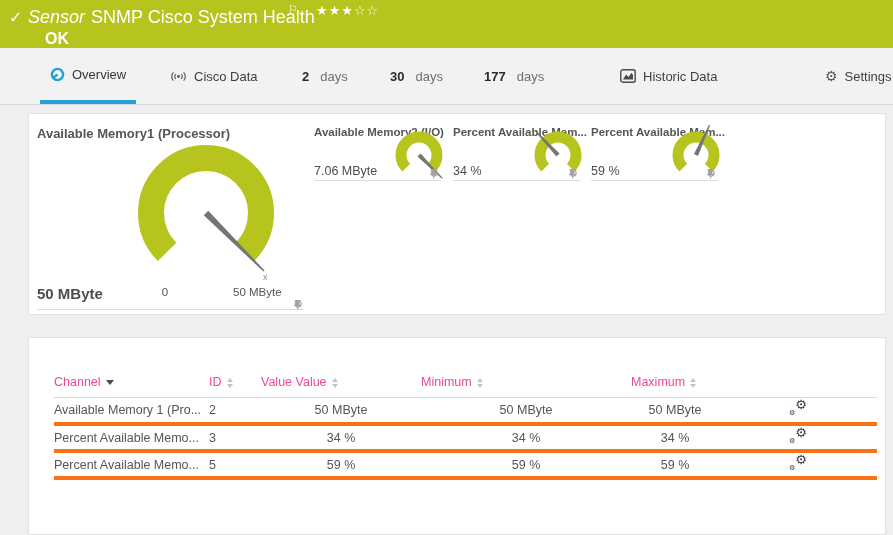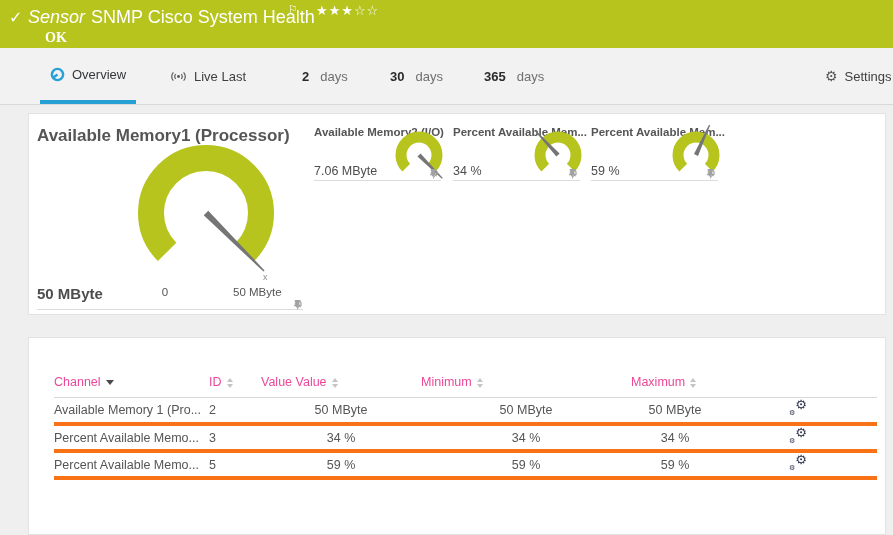--- a/index.html
+++ b/index.html
@@ -11,40 +11,40 @@
   }
   .uicon { font-family:"DejaVu Sans",sans-serif; }
 
   
   .topbar { position:absolute; left:0; top:0; width:893px; height:48px; background:var(--lime); color:#fff; }
   .topbar .check { position:absolute; left:9px; top:8px; font-size:16px; font-weight:bold; }
   .topbar .titleline { position:absolute; left:28px; top:7px; font-size:18px; white-space:nowrap; }
   .topbar .kind { font-style:italic; margin-right:6px; }
   .topbar .flag { position:absolute; left:288px; top:3px; font-size:11px; cursor:pointer; }
   .topbar .stars { position:absolute; left:316px; top:3px; font-size:13px; letter-spacing:1px; cursor:pointer; }
-  .topbar .status { position:absolute; left:45px; top:30px; font-size:14px; font-weight:bold;font-family:Liberation Serif, serif; }
+  .topbar .status { position:absolute; left:45px; top:30px; font-size:16px; font-weight:bold; }
 
   
   .tabstrip { position:absolute; left:0; top:48px; width:893px; height:57px; background:#f2f2f2; border-bottom:1px solid #d8d8d8; }
   .tab { position:absolute; top:0; height:100%; display:flex; align-items:center; gap:7px; padding:0 10px;
          font-size:13px; color:#3f3f3f; cursor:pointer; white-space:nowrap; }
   .tab.active { border-bottom:4px solid var(--blue); color:#33373a; }
   .tab .num { font-weight:bold; color:#2b2b2b; margin-right:4px; }
   .tab .unit { color:#6f6f6f; }
   .tab svg, .tab .gicon { flex:0 0 auto; }
   .tab .gicon { font-size:14px; color:#565656; }
 
   
   .panel { position:absolute; background:#fff; border:1px solid #e2e2e2; }
   .panel-gauges { left:28px; top:113px; width:858px; height:202px; }
   .panel-table  { left:28px; top:337px; width:858px; height:198px; }
 
   
   .bigcell { position:absolute; left:0; top:0; width:282px; height:202px; }
-  .bigcell .gtitle { position:absolute; left:8px; top:12px; font-size:17px; font-weight:bold; color:#555; }
+  .bigcell .gtitle { position:absolute; left:8px; top:12px; font-size:13px; font-weight:bold; color:#555; }
   .bigcell svg { position:absolute; left:0; top:0; overflow:visible; }
   .glabel { position:absolute; font-size:11.5px; color:#555; }
   .bigvalue { position:absolute; left:8px; top:171px; font-size:15px; font-weight:bold; color:#4d4d4d; }
   .tipmark { position:absolute; left:234px; top:158px; font-size:9px; color:#8d8d8d; }
   .gline { position:absolute; height:0; border-top:1px solid #dcdcdc; }
   .cellicons { position:absolute; display:flex; align-items:center; gap:5px; color:#a2a2a2; cursor:pointer; }
   .cellicons .mini-gear { font-size:11px; line-height:1; }
 
   
   .smallcell { position:absolute; top:12px; width:127px; height:55px; border-bottom:1px solid #dcdcdc; }
@@ -92,33 +92,40 @@
   <div class="tab" style="left:160px">
     <svg width="17" height="13" viewBox="0 0 18 14">
       <g fill="none" stroke="#5a5a5a" stroke-width="1.3">
         <path d="M3.5 2.5 A6.5 6.5 0 0 0 3.5 11.5"></path>
           <path d="M14.5 2.5 A6.5 6.5 0 0 1 14.5 11.5"></path>
         <path d="M6 4.5 A3.5 3.5 0 0 0 6 9.5"></path>
           <path d="M12 4.5 A3.5 3.5 0 0 1 12 9.5"></path>
       </g>
       <circle cx="9" cy="7" r="1.6" fill="#5a5a5a"></circle>
     </svg>
-    <span>Live Last</span>
+    <span>Cisco Data</span>
   </div>
   <div class="tab" style="left:292px">
     <span class="num">2</span>
     <span class="unit">days</span>
   </div>
   <div class="tab" style="left:380px">
     <span class="num">30</span>
     <span class="unit">days</span>
   </div>
   <div class="tab" style="left:474px">
-    <span class="num">365</span>
+    <span class="num">177</span>
     <span class="unit">days</span>
+  </div>
+  <div class="tab" style="left:610px">
+    <svg width="16" height="14" viewBox="0 0 16 14">
+      <rect x="0.8" y="0.8" width="14.4" height="12.4" rx="2" fill="none" stroke="#4a4a4a" stroke-width="1.4"></rect>
+      <path d="M3 10.5 L6 5.5 L8.6 8 L11.6 3.8 L13 6 V10.5 Z" fill="#4a4a4a"></path>
+    </svg>
+    <span>Historic Data</span>
   </div>
   <div class="tab" style="left:815px">
     <span class="gicon uicon">⚙</span>
     <span>Settings</span>
   </div>
 </div>
 
 <div class="panel panel-gauges">
 
   <div class="bigcell">

